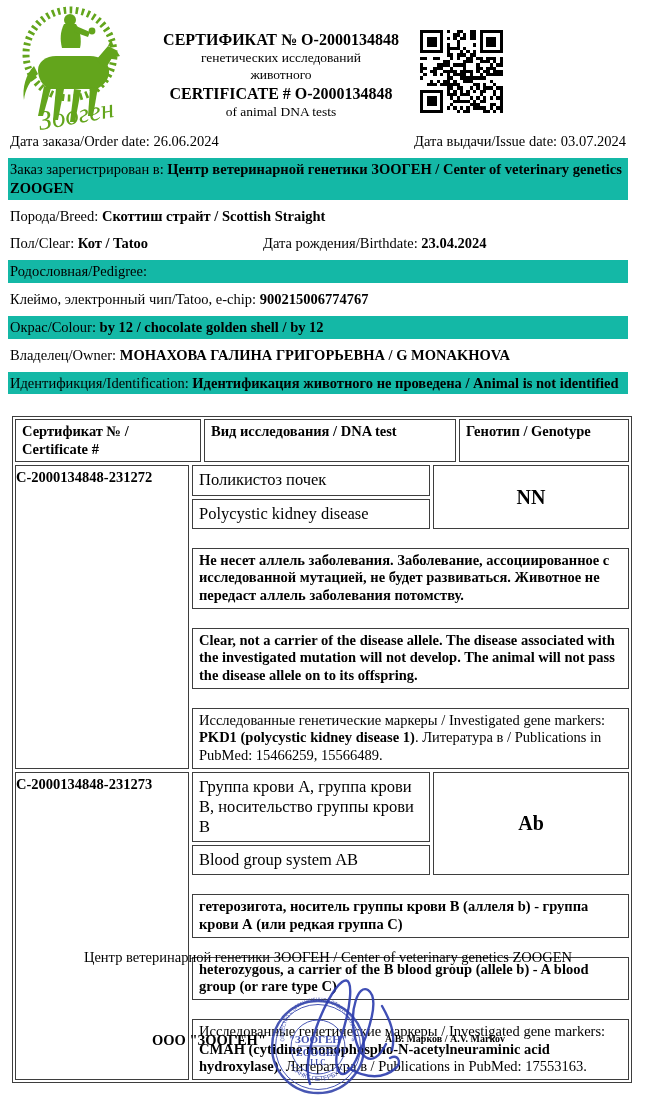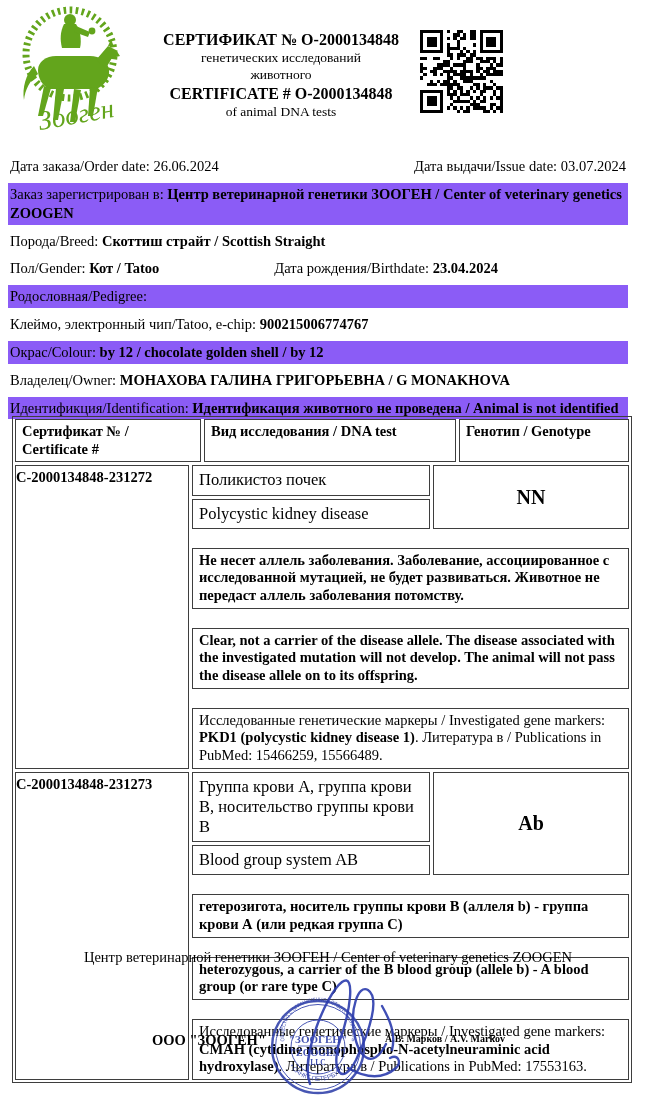--- a/index.html
+++ b/index.html
@@ -6,23 +6,23 @@
   .page{position:relative;width:656px;height:1100px;background:#fff;overflow:hidden;
         font-family:"Liberation Serif","DejaVu Serif",serif;color:#000;}
   
   .hdr{position:relative;height:141px;}
   .logo{position:absolute;left:12px;top:4px;width:112px;height:134px;}
   .hdr-center{position:absolute;left:150px;top:30px;width:262px;text-align:center;line-height:1.25;}
   .hdr-title{font-weight:bold;font-size:16px;}
   .hdr-sub{font-size:13.5px;}
   .qr{position:absolute;left:420px;top:30px;width:83px;height:83px;}
   
-  .fields{position:absolute;left:8px;top:156px;width:620px;font-size:14.5px;line-height:1.3;}
+  .fields{position:absolute;left:8px;top:131px;width:620px;font-size:14.5px;line-height:1.3;}
   .frow{padding:2px 2px;margin-bottom:5px;}
-  .frow.shaded{background:#8b5cf6;}
+  .frow.shaded{background:#14b8a6;}
   .frow b{font-weight:bold;}
   .dates{display:flex;justify-content:space-between;padding:1px 2px;margin-bottom:6px;}
   .pair{display:flex;}
   .gender-row{display:flex;}
   .gender-row .seg2{margin-left:115px;}
   
   .results{position:absolute;left:12px;top:416px;width:614px;border:1px solid #3e3e3e;padding:2px;
            font-size:14.5px;line-height:1.22;}
   .box{border:1px solid #3e3e3e;background:#fff;}
   .trow{display:flex;gap:3px;margin-bottom:3px;}
@@ -339,21 +339,21 @@
     </div>
 
     <div class="frow">
       <span>Порода/Breed:</span>
       <b>Скоттиш страйт / Scottish Straight</b>
     </div>
 
 
     <div class="frow gender-row">
       <div>
-        <span>Пол/Gender:</span>
+        <span>Пол/Clear:</span>
         <b>Кот / Tatoo</b>
       </div>
       <div class="seg2">
         <span>Дата рождения/Birthdate:</span>
         <b>23.04.2024</b>
       </div>
     </div>
 
     <div class="frow shaded">
       <span>Родословная/Pedigree:</span>

